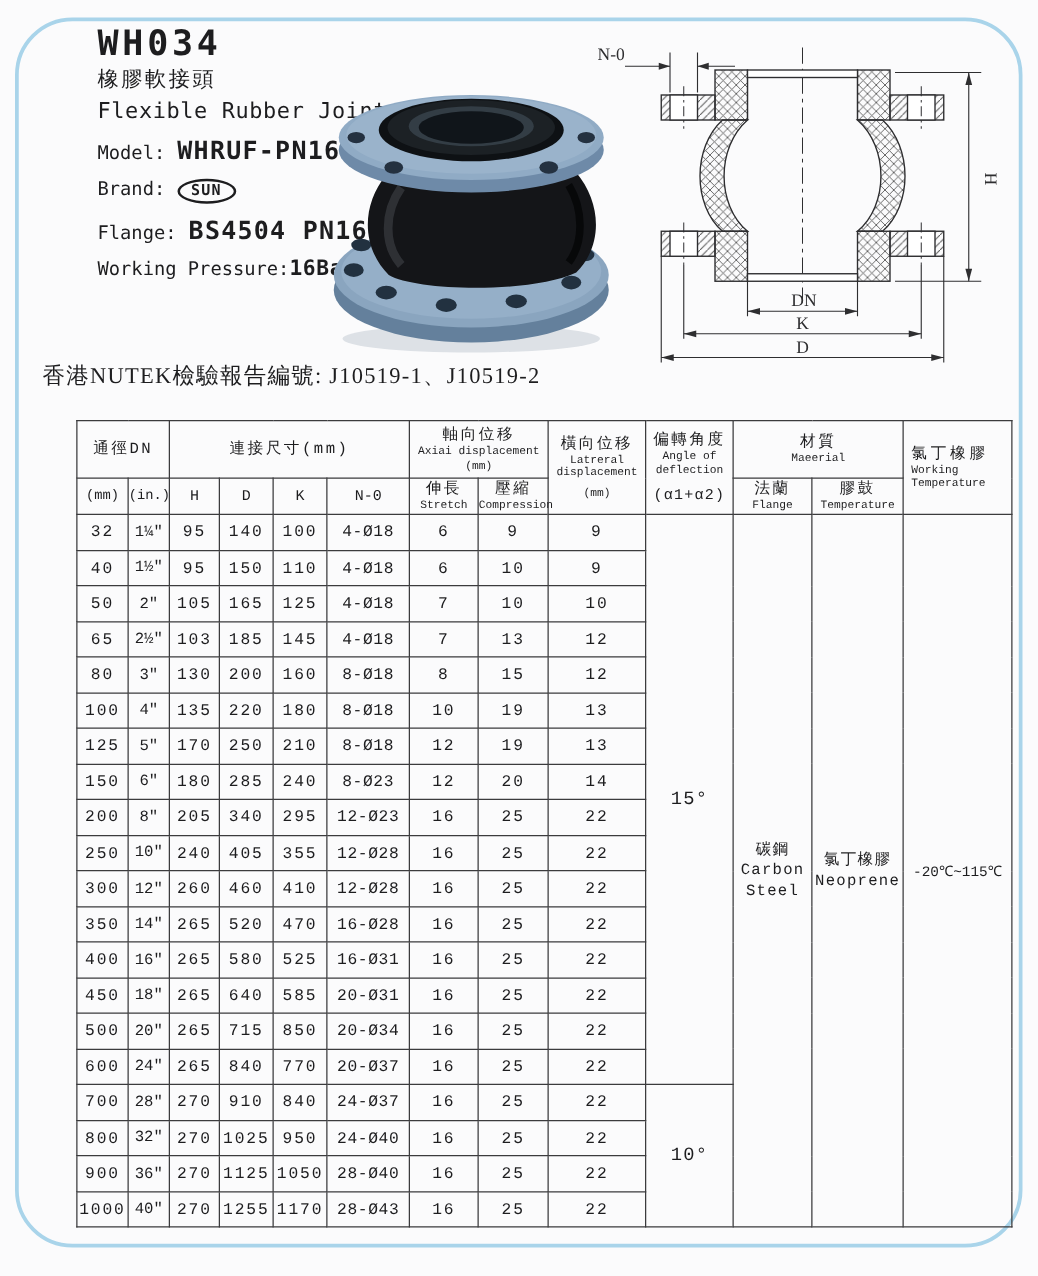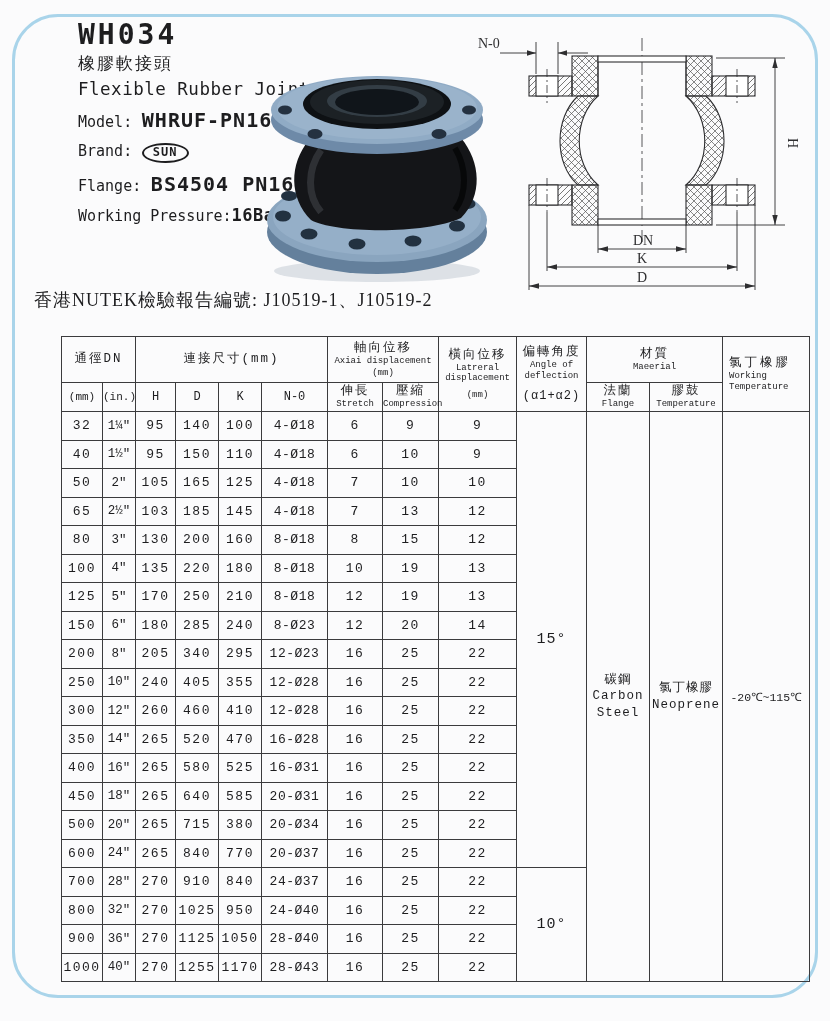--- a/index.html
+++ b/index.html
@@ -483,21 +483,21 @@
         <td class="c-n0">20-Ø31</td>
         <td class="c-st">16</td>
         <td class="c-co">25</td>
         <td class="c-la">22</td>
       </tr>
       <tr>
         <td class="c-mm">500</td>
         <td class="c-in">20″</td>
         <td class="c-h">265</td>
         <td class="c-d">715</td>
-        <td class="c-k">380</td>
+        <td class="c-k">850</td>
         <td class="c-n0">20-Ø34</td>
         <td class="c-st">16</td>
         <td class="c-co">25</td>
         <td class="c-la">22</td>
       </tr>
       <tr>
         <td class="c-mm">600</td>
         <td class="c-in">24″</td>
         <td class="c-h">265</td>
         <td class="c-d">840</td>

